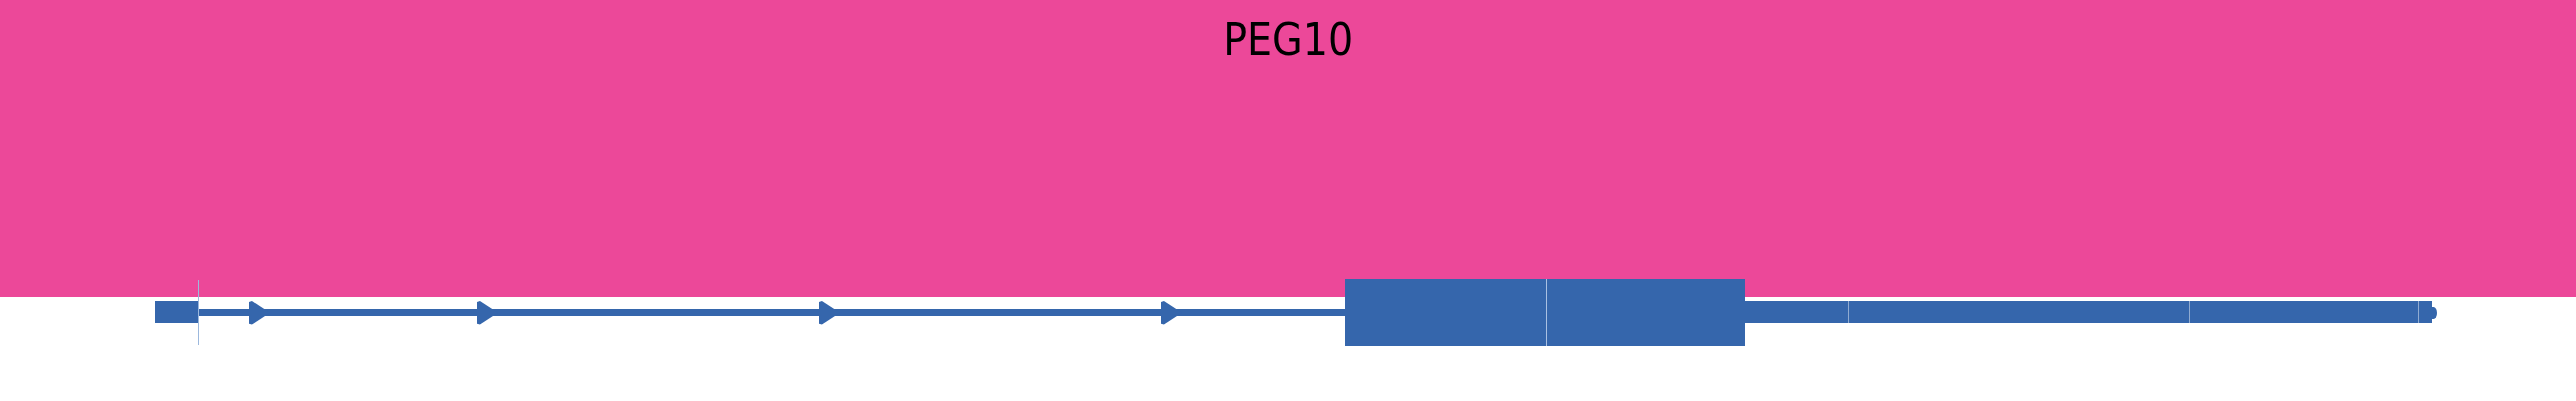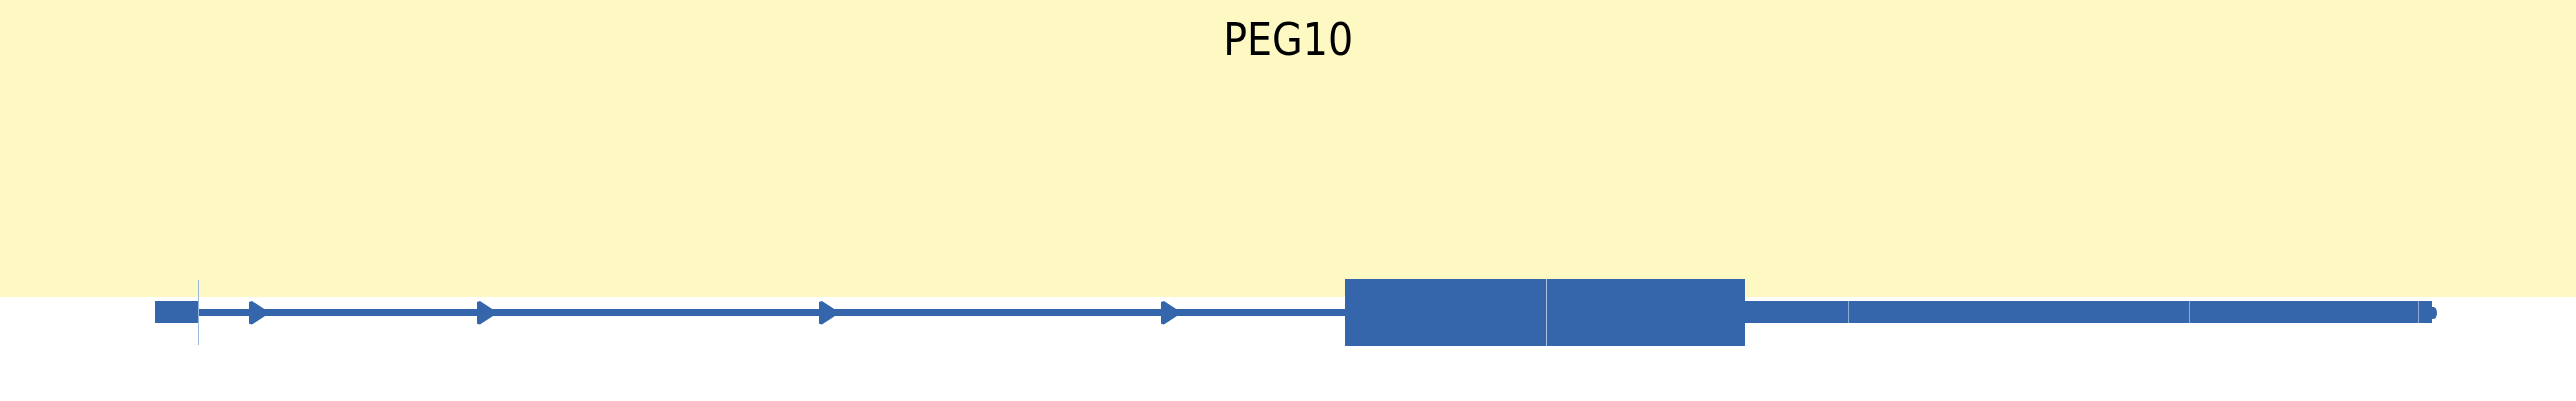--- a/index.html
+++ b/index.html
@@ -8,21 +8,21 @@
     background: #ffffff;
     width: 2576px;
     height: 401px;
     overflow: hidden;
     font-family: "DejaVu Sans", "Liberation Sans", sans-serif;
   }
   #figure {
     position: relative;
     width: 2576px;
     height: 297px;
-    background: #fef9c3;
+    background: #ec4899;
   }
   #title-row {
     position: absolute;
     left: 0;
     top: 17px;
     width: 2576px;
     text-align: center;
   }
   #title {
     display: inline-block;

